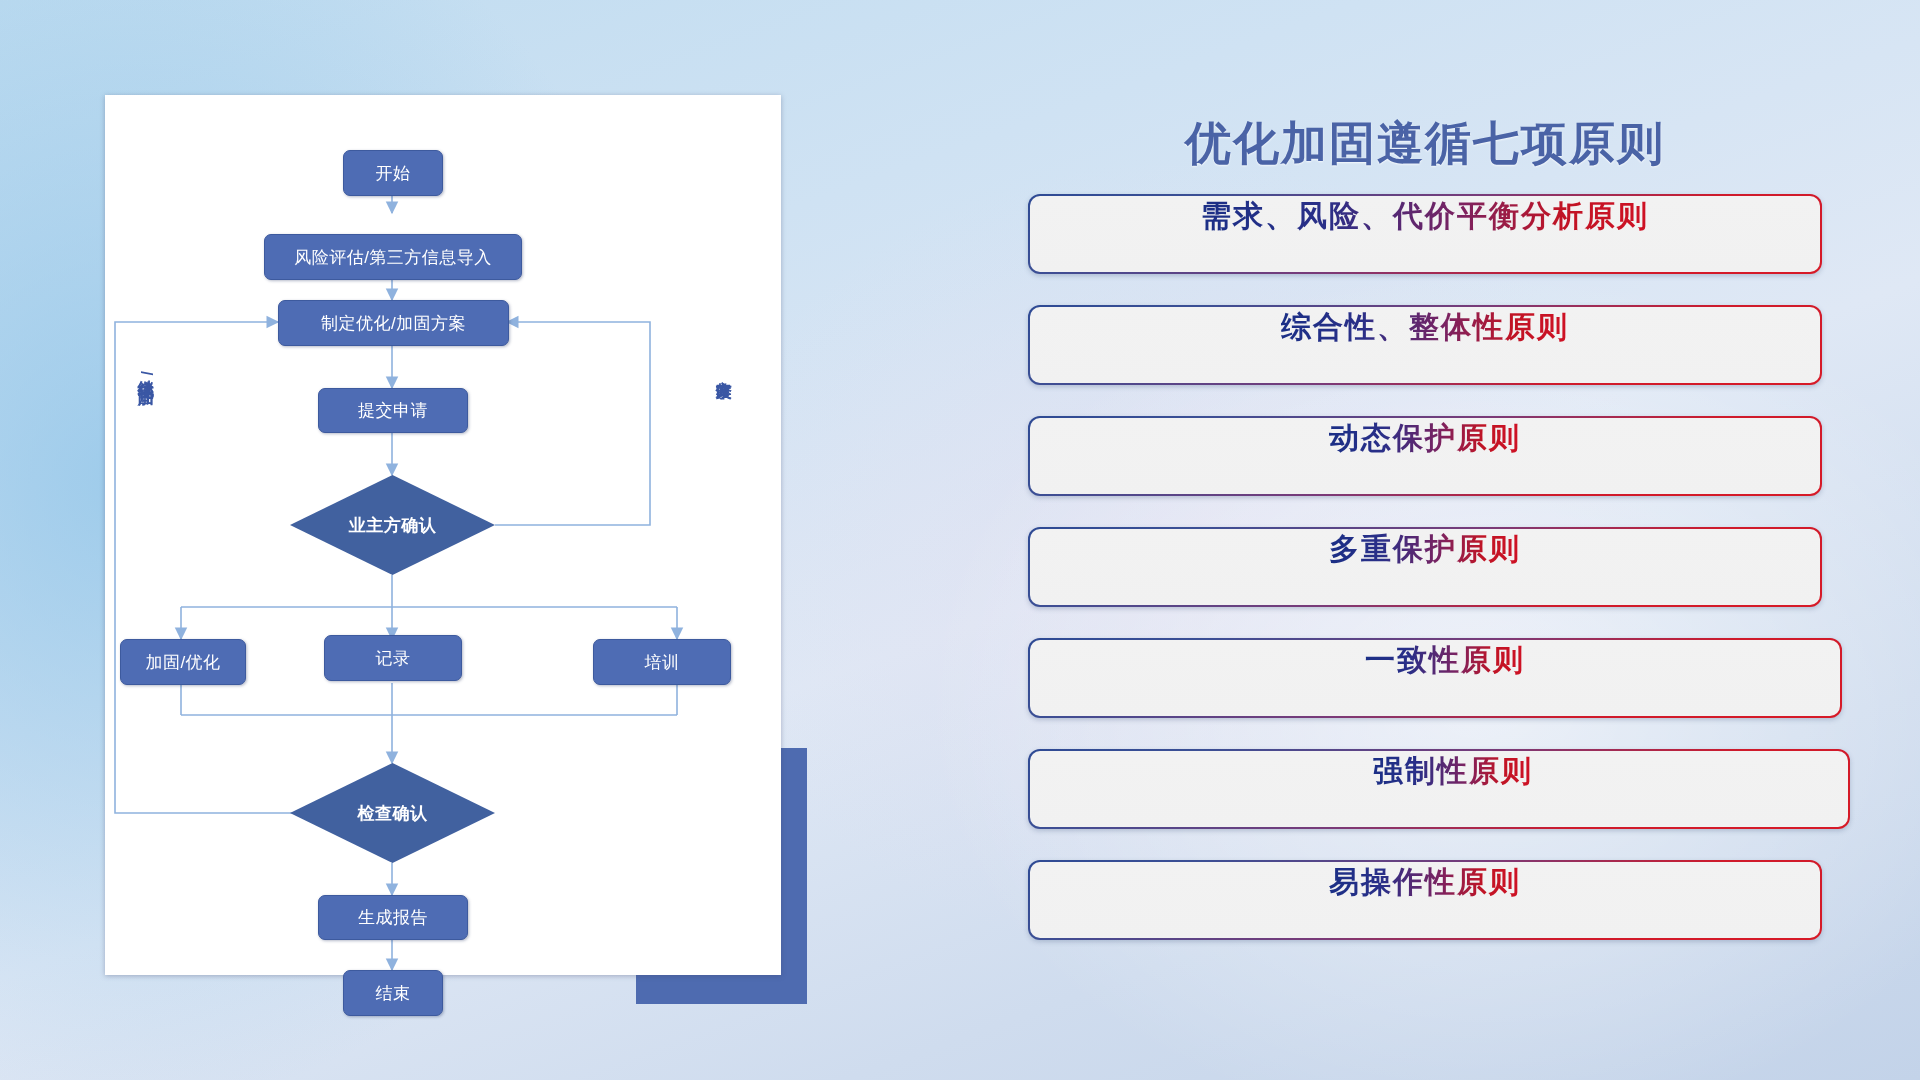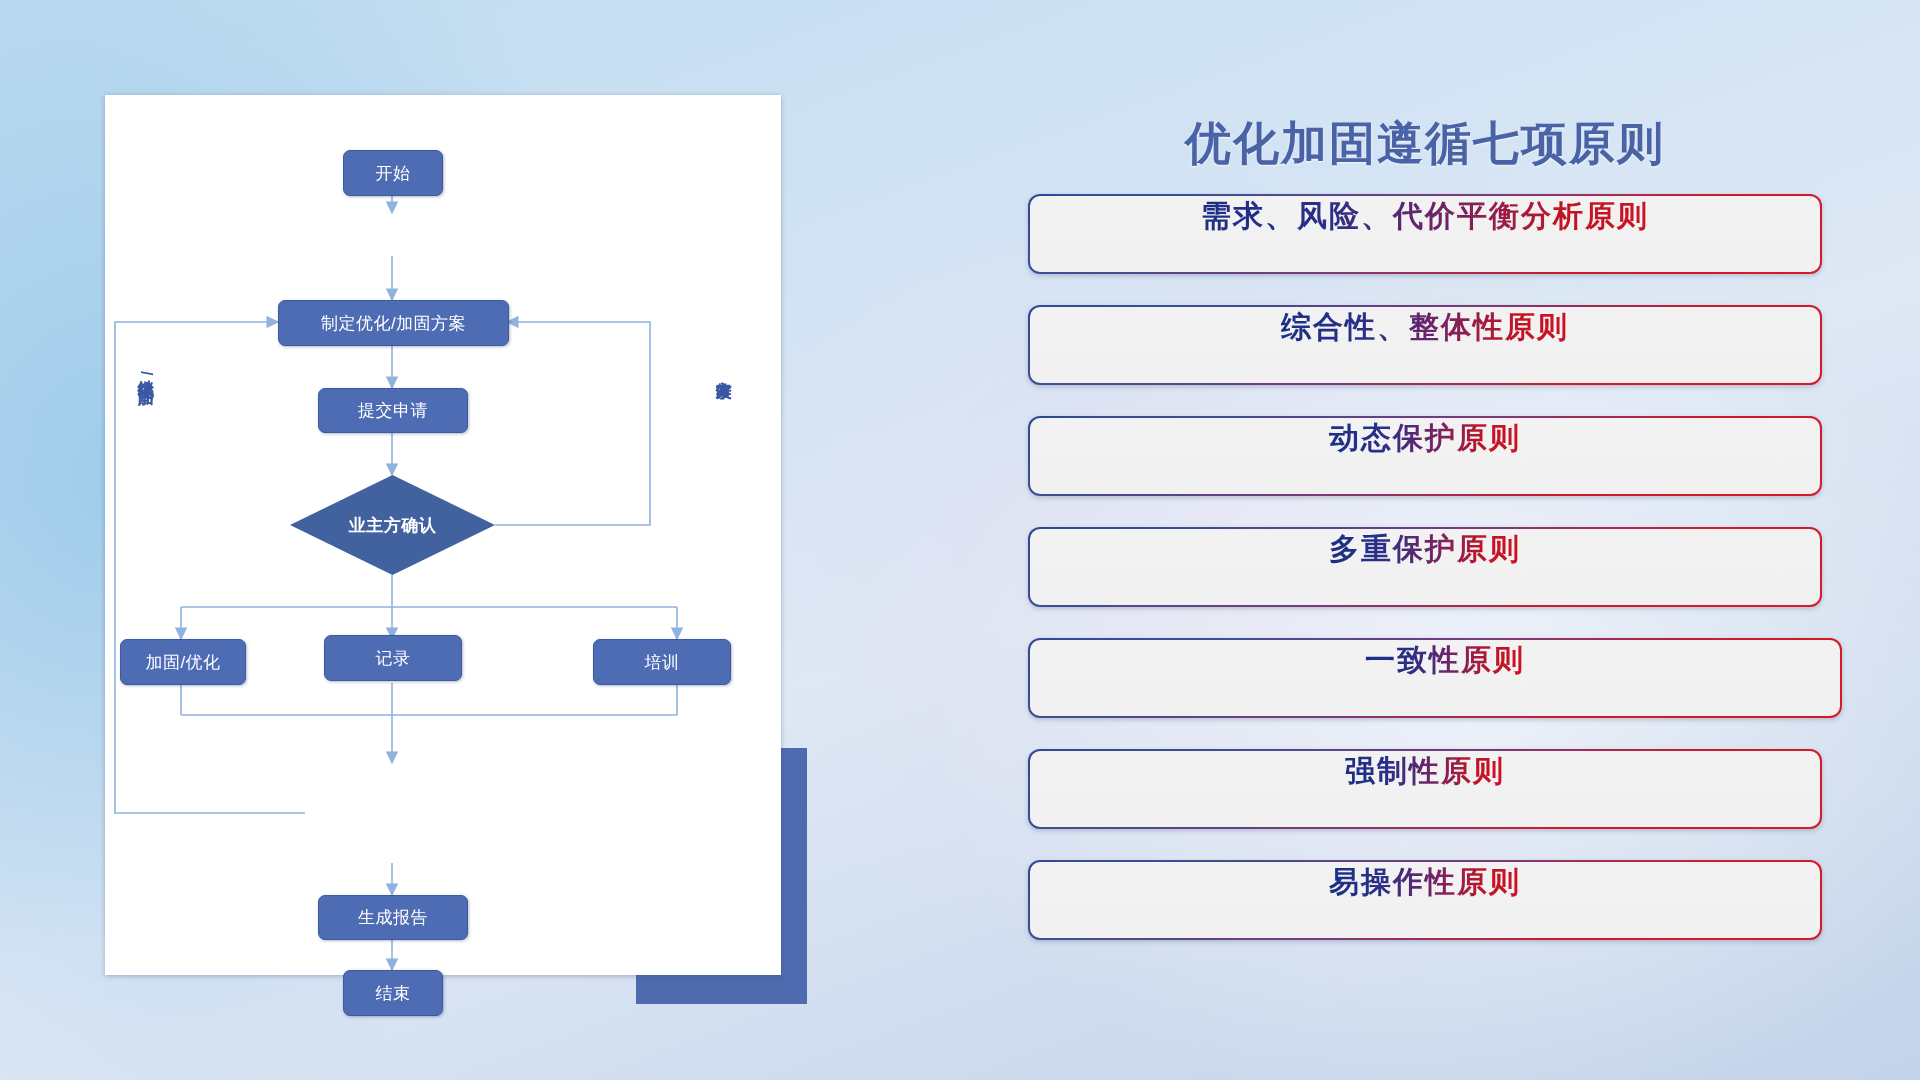--- a/index.html
+++ b/index.html
@@ -136,36 +136,41 @@
       <path d="M287,843 L287,875" marker-end="url(#ah)"></path>
 
       <path d="M200,718 L10,718 L10,227 L173,227" marker-end="url(#ah)"></path>
 
       <path d="M390,430 L545,430 L545,227 L402,227" marker-end="url(#ah)"></path>
     </g>
   </svg>
 
   <div class="node" style="left:238px;top:55px;width:98px;height:44px;">开始</div>
 
+  <div class="node" style="left:159px;top:139px;width:256px;height:44px;">风险评估/第三方信息导入</div>
 
   <div class="node" style="left:173px;top:205px;width:229px;height:44px;">制定优化/加固方案</div>
 
   <div class="node" style="left:213px;top:293px;width:148px;height:43px;">提交申请</div>
 
   <div class="diamond" style="left:185px;top:380px;width:205px;height:100px;">
     <span class="dshape"></span>
     <span class="dlabel">业主方确认</span>
   </div>
 
   <div class="node" style="left:15px;top:544px;width:124px;height:44px;">加固/优化</div>
 
   <div class="node" style="left:219px;top:540px;width:136px;height:44px;">记录</div>
 
   <div class="node" style="left:488px;top:544px;width:136px;height:44px;">培训</div>
 
+  <div class="diamond" style="left:185px;top:668px;width:205px;height:100px;">
+    <span class="dshape"></span>
+    <span class="dlabel">检查确认</span>
+  </div>
 
   <div class="node" style="left:213px;top:800px;width:148px;height:43px;">生成报告</div>
 
   <div class="node" style="left:238px;top:875px;width:98px;height:44px;">结束</div>
 
   <div class="vlabel" style="left:32px;top:272px;">继续优化/加固</div>
 
   <div class="vlabel" style="left:610px;top:272px;">方案修改</div>
 </div>
 
@@ -186,20 +191,20 @@
   </div>
 
   <div class="pcard" style="top:432px;">
     <span class="pcard-label">多重保护原则</span>
   </div>
 
   <div class="pcard" style="top:543px;padding-left:20px;">
     <span class="pcard-label">一致性原则</span>
   </div>
 
-  <div class="pcard" style="top:654px;">
+  <div class="pcard" style="top:654px;padding-left:28px;">
     <span class="pcard-label">强制性原则</span>
   </div>
 
   <div class="pcard" style="top:765px;">
     <span class="pcard-label">易操作性原则</span>
   </div>
 </div>
 
 </body></html>

